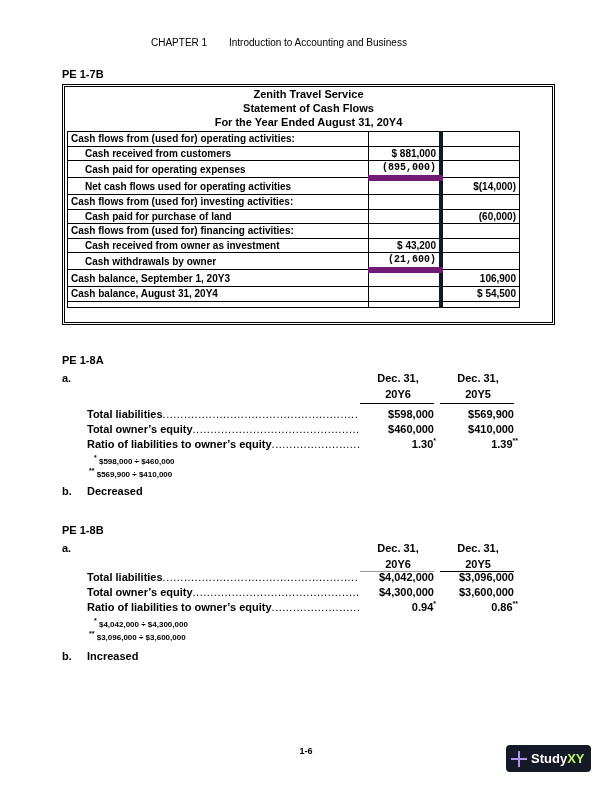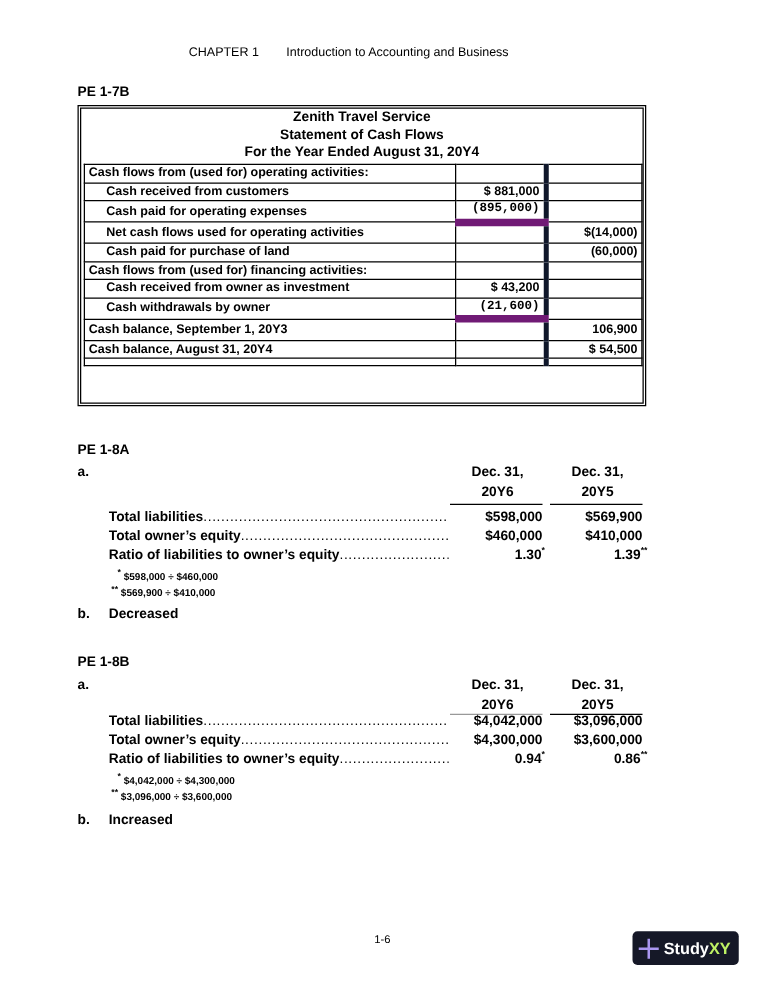--- a/index.html
+++ b/index.html
@@ -5,21 +5,21 @@
   html, body { margin: 0; padding: 0; background: #ffffff; }
   body { width: 612px; height: 792px; position: relative; overflow: hidden;
          font-family: "Liberation Sans", sans-serif; color: #000; }
   .abs { position: absolute; }
   .hdr { top: 37px; left: 0; width: 612px; font-size: 10px; }
   .hdr .ch { position: absolute; left: 151px; }
   .hdr .ti { position: absolute; left: 229px; }
   .pe { font-weight: bold; font-size: 11px; left: 62px; }
 
   
-  .stmt { left: 62px; top: 84px; width: 455px; height: 241px;
+  .stmt { left: 62px; top: 84px; width: 493px; height: 241px;
           border: 3px double #000; box-sizing: border-box; }
   .stmt .title { position: absolute; left: 0; width: 100%; text-align: center;
                  font-weight: bold; font-size: 11px; }
   .stmt table { position: absolute; left: 2px; top: 44px; border-collapse: collapse;
                 font-size: 10px; font-weight: bold; }
   .stmt td { border: 1px solid #000; height: 13.5px; padding: 0 3px; line-height: 13px; white-space: nowrap; }
   .stmt td.lbl { width: 280px; }
   .stmt td.c1 { width: 64px; text-align: right; border-right: 3px double #777; }
   .stmt td.c2 { width: 70px; text-align: right; border-left: 4px solid #0f172a; }
   .stmt td.ind { padding-left: 17px; }
@@ -32,21 +32,21 @@
   .line-lab { position: absolute; left: 25px; width: 272px; overflow: hidden; white-space: nowrap; }
   .line-lab .dots { font-weight: normal; letter-spacing: 0.5px; }
   .colA { position: absolute; left: 300px; width: 72px; text-align: right; }
   .colB { position: absolute; left: 380px; width: 72px; text-align: right; }
   .colhA { position: absolute; left: 300px; width: 72px; text-align: center; }
   .colhB { position: absolute; left: 380px; width: 72px; text-align: center; }
   .uline { position: absolute; height: 1px; background: #000; }
   .note { position: absolute; left: 32px; font-size: 8px; font-weight: bold; }
   sup { font-size: 7px; line-height: 0; }
 
-  .pageno { top: 746px; left: 0; width: 612px; text-align: center; font-size: 9px; font-weight: normal; }
+  .pageno { top: 746px; left: 0; width: 612px; text-align: center; font-size: 9px; font-weight: bold; }
   .logo { left: 506px; top: 745px; width: 85px; height: 27px; background: #151827; border-radius: 4px;
           color: #fff; font-weight: bold; font-size: 13px; display: flex; align-items: center; }
   .logo .plus { width: 16px; height: 16px; margin-left: 5px; margin-right: 4px; position: relative; }
   .logo .plus:before { content: ""; position: absolute; left: 7px; top: 0; width: 2px; height: 16px; background: #a996f0; }
   .logo .plus:after { content: ""; position: absolute; top: 7px; left: 0; width: 16px; height: 2px; background: #a996f0; }
   .logo .xy { color: #bef264; }
 </style>
 </head>
 <body>
 
@@ -77,20 +77,25 @@
           <td class="lbl ind">Cash paid for operating expenses</td>
           <td class="c1 ul">(895,000)</td>
           <td class="c2"></td>
         </tr>
         <tr>
           <td class="lbl ind">Net cash flows used for operating activities</td>
           <td class="c1"></td>
           <td class="c2">$(14,000)</td>
         </tr>
         <tr>
+          <td class="lbl">Cash flows from (used for) investing activities:</td>
+          <td class="c1"></td>
+          <td class="c2"></td>
+        </tr>
+        <tr>
           <td class="lbl ind">Cash paid for purchase of land</td>
           <td class="c1"></td>
           <td class="c2">(60,000)</td>
         </tr>
         <tr>
           <td class="lbl">Cash flows from (used for) financing activities:</td>
           <td class="c1"></td>
           <td class="c2"></td>
         </tr>
         <tr>

